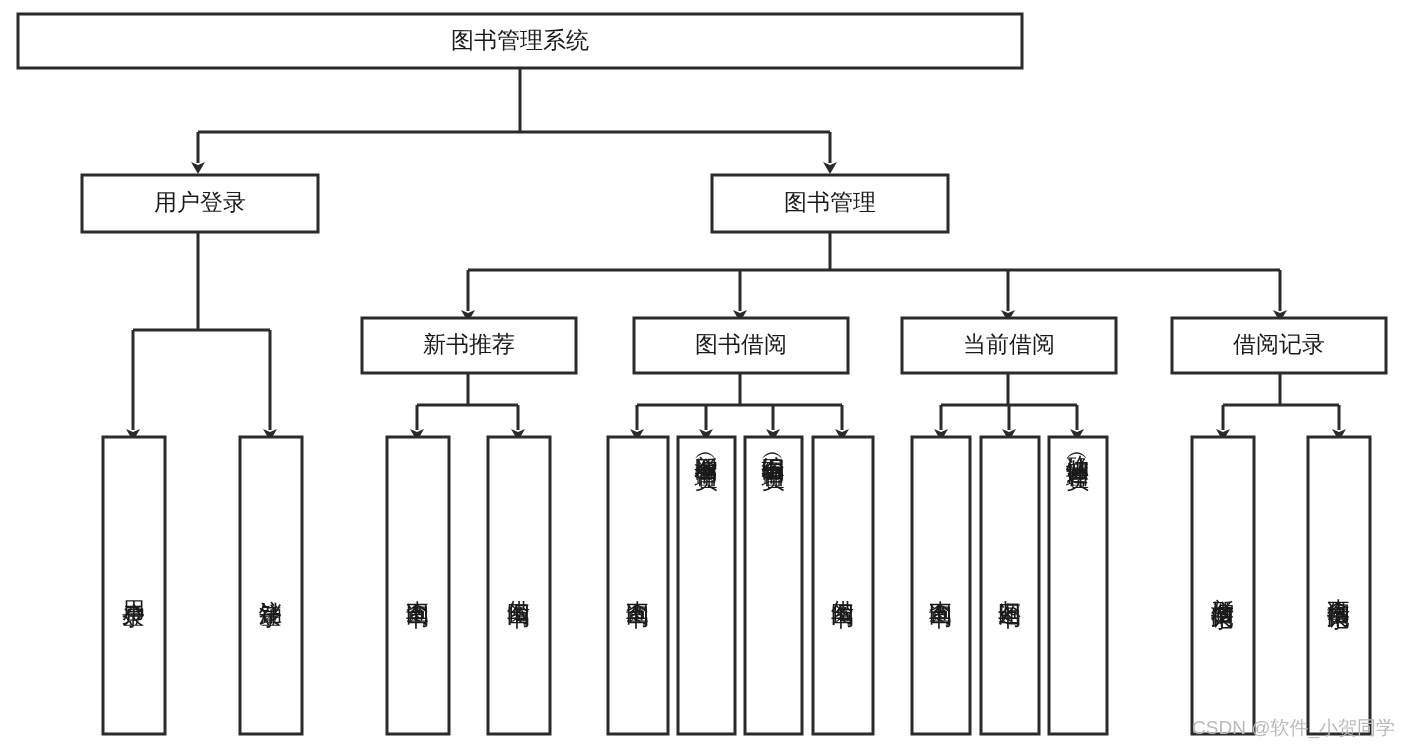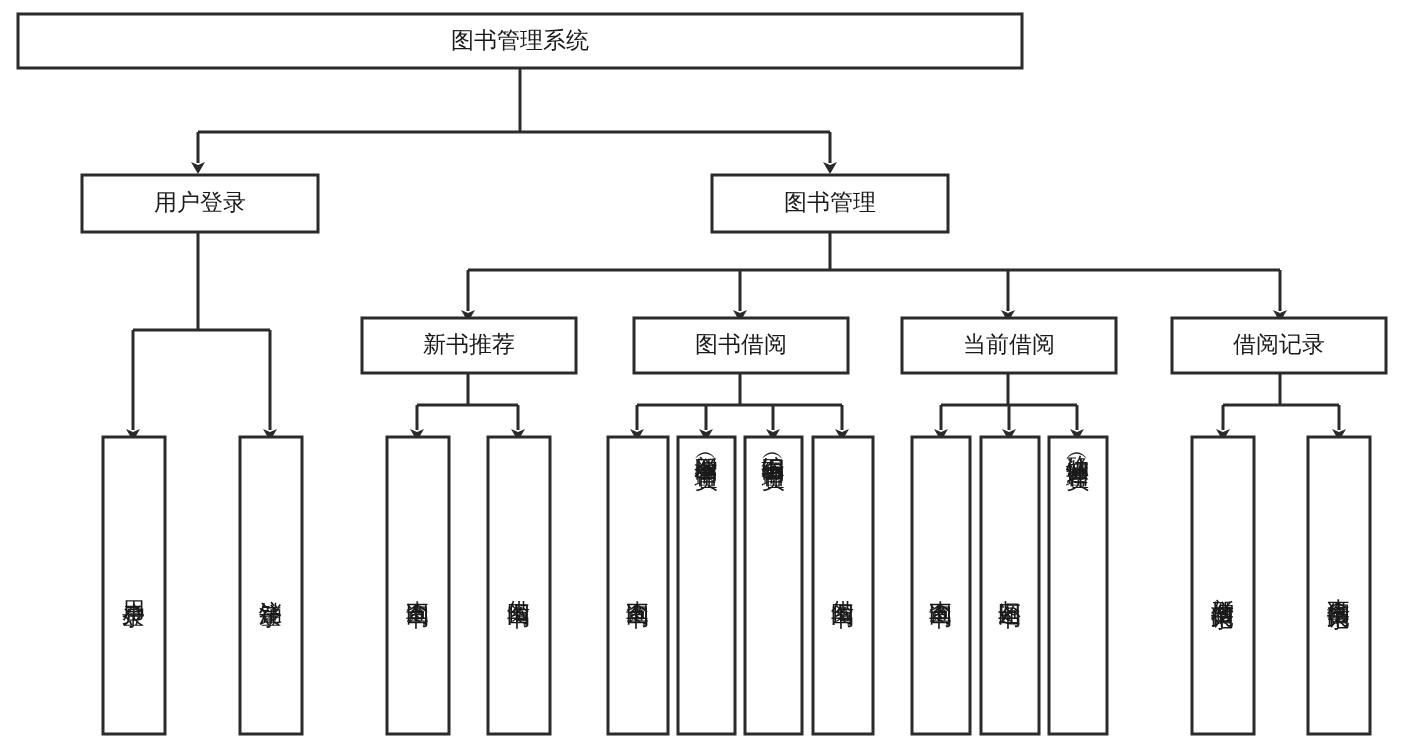--- a/index.html
+++ b/index.html
@@ -210,13 +210,14 @@
     <span class="leaf-label">确认归还（管理员）</span>
   </div>
 
   <div class="leaf-label-wrap" style="left:1192px; top:437px; width:62px; height:297px;">
     <span class="leaf-label">新增借阅记录</span>
   </div>
   <div class="leaf-label-wrap" style="left:1308px; top:437px; width:62px; height:297px;">
     <span class="leaf-label">查询借阅记录</span>
   </div>
 
+  <div class="watermark">CSDN @软件_小贺同学</div>
 </div>
 
 </body></html>

